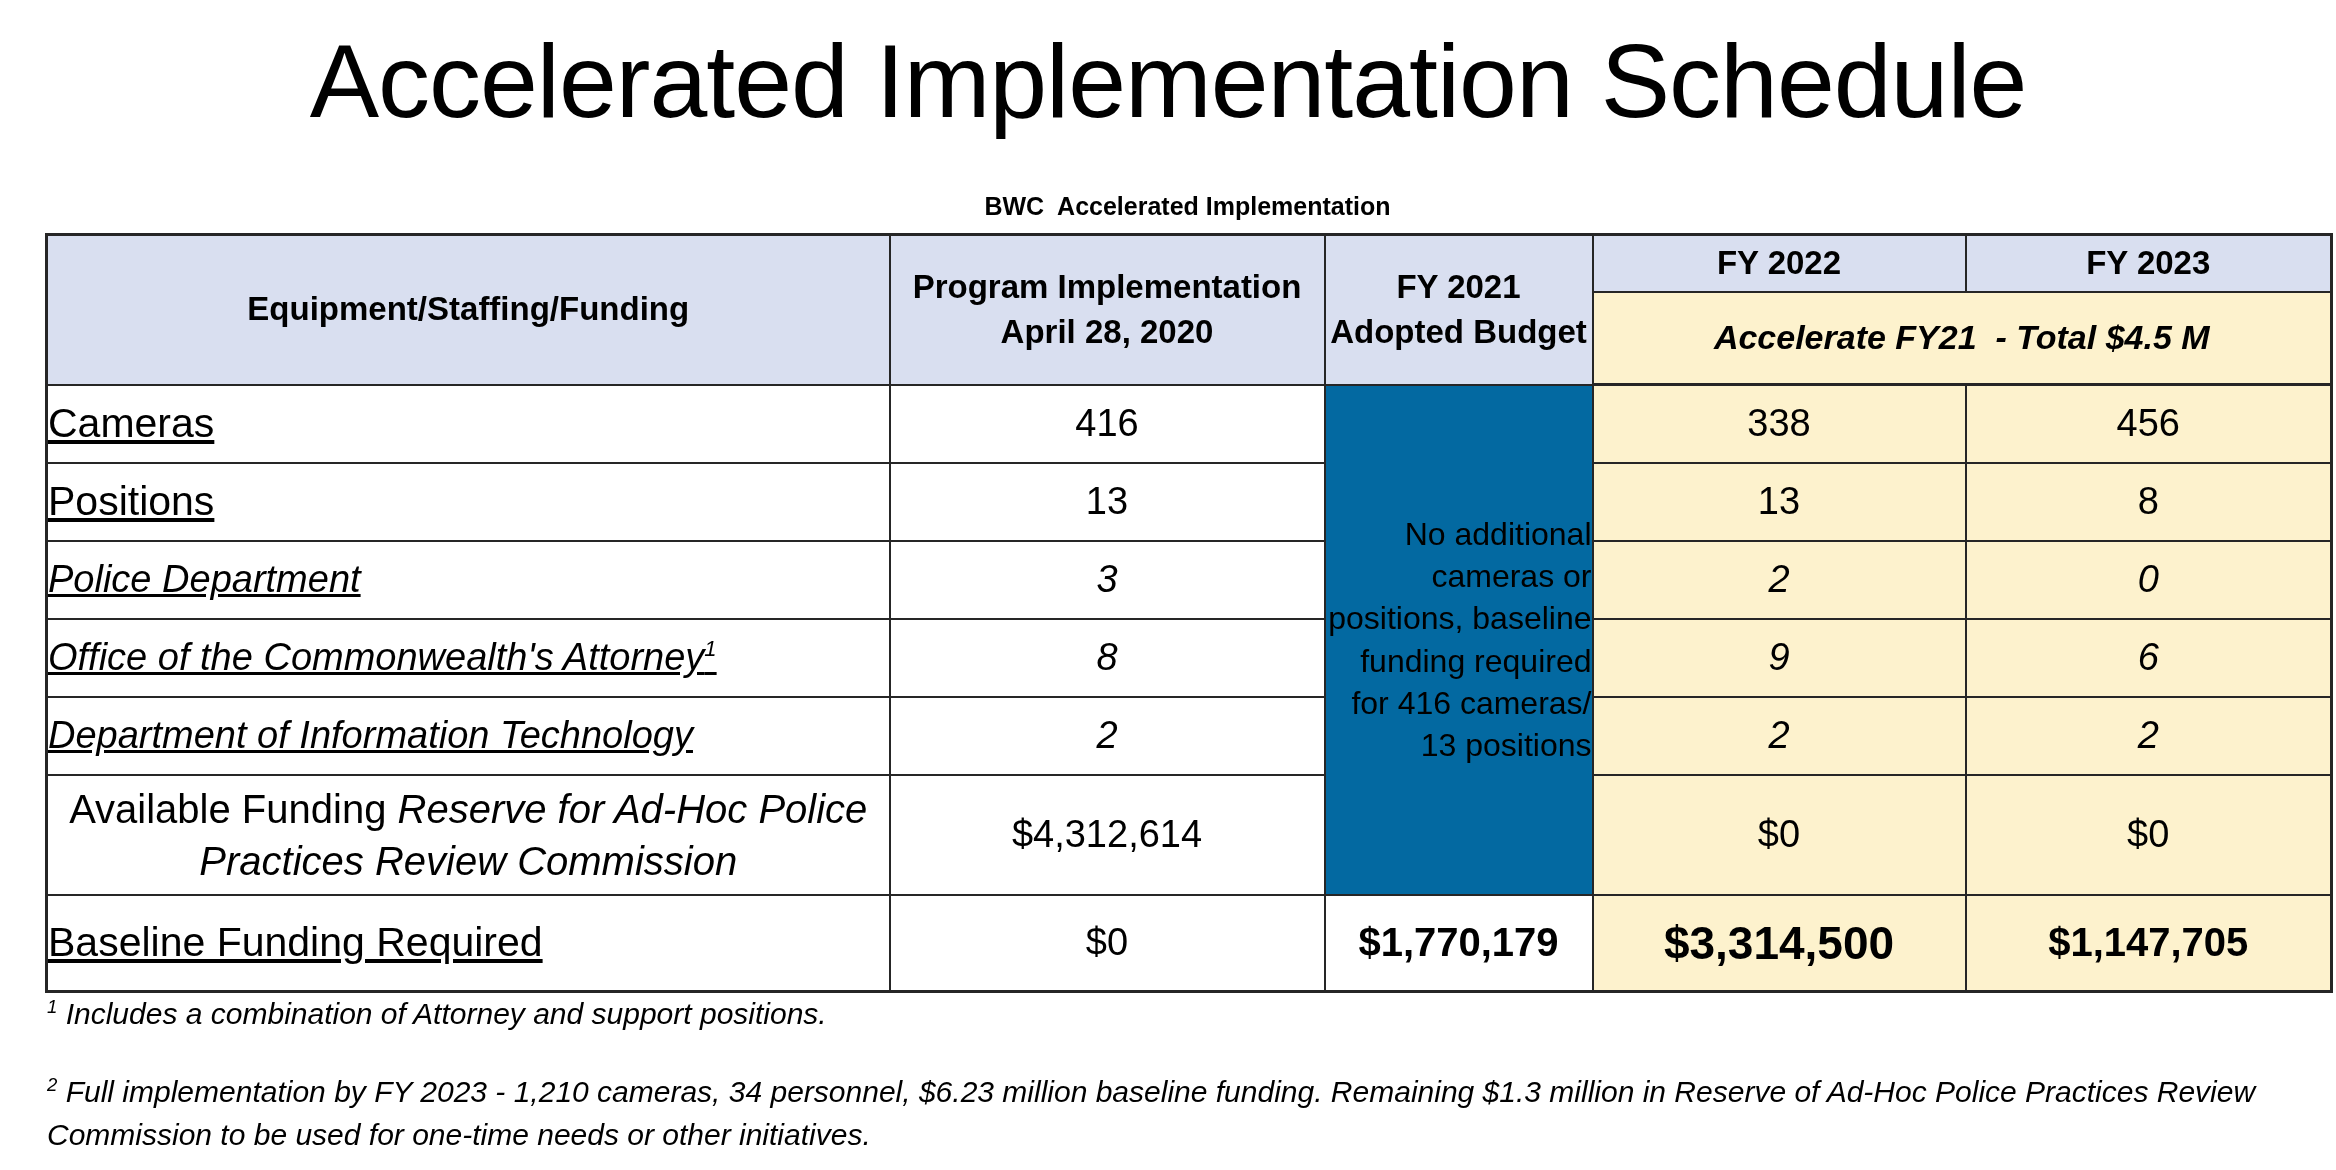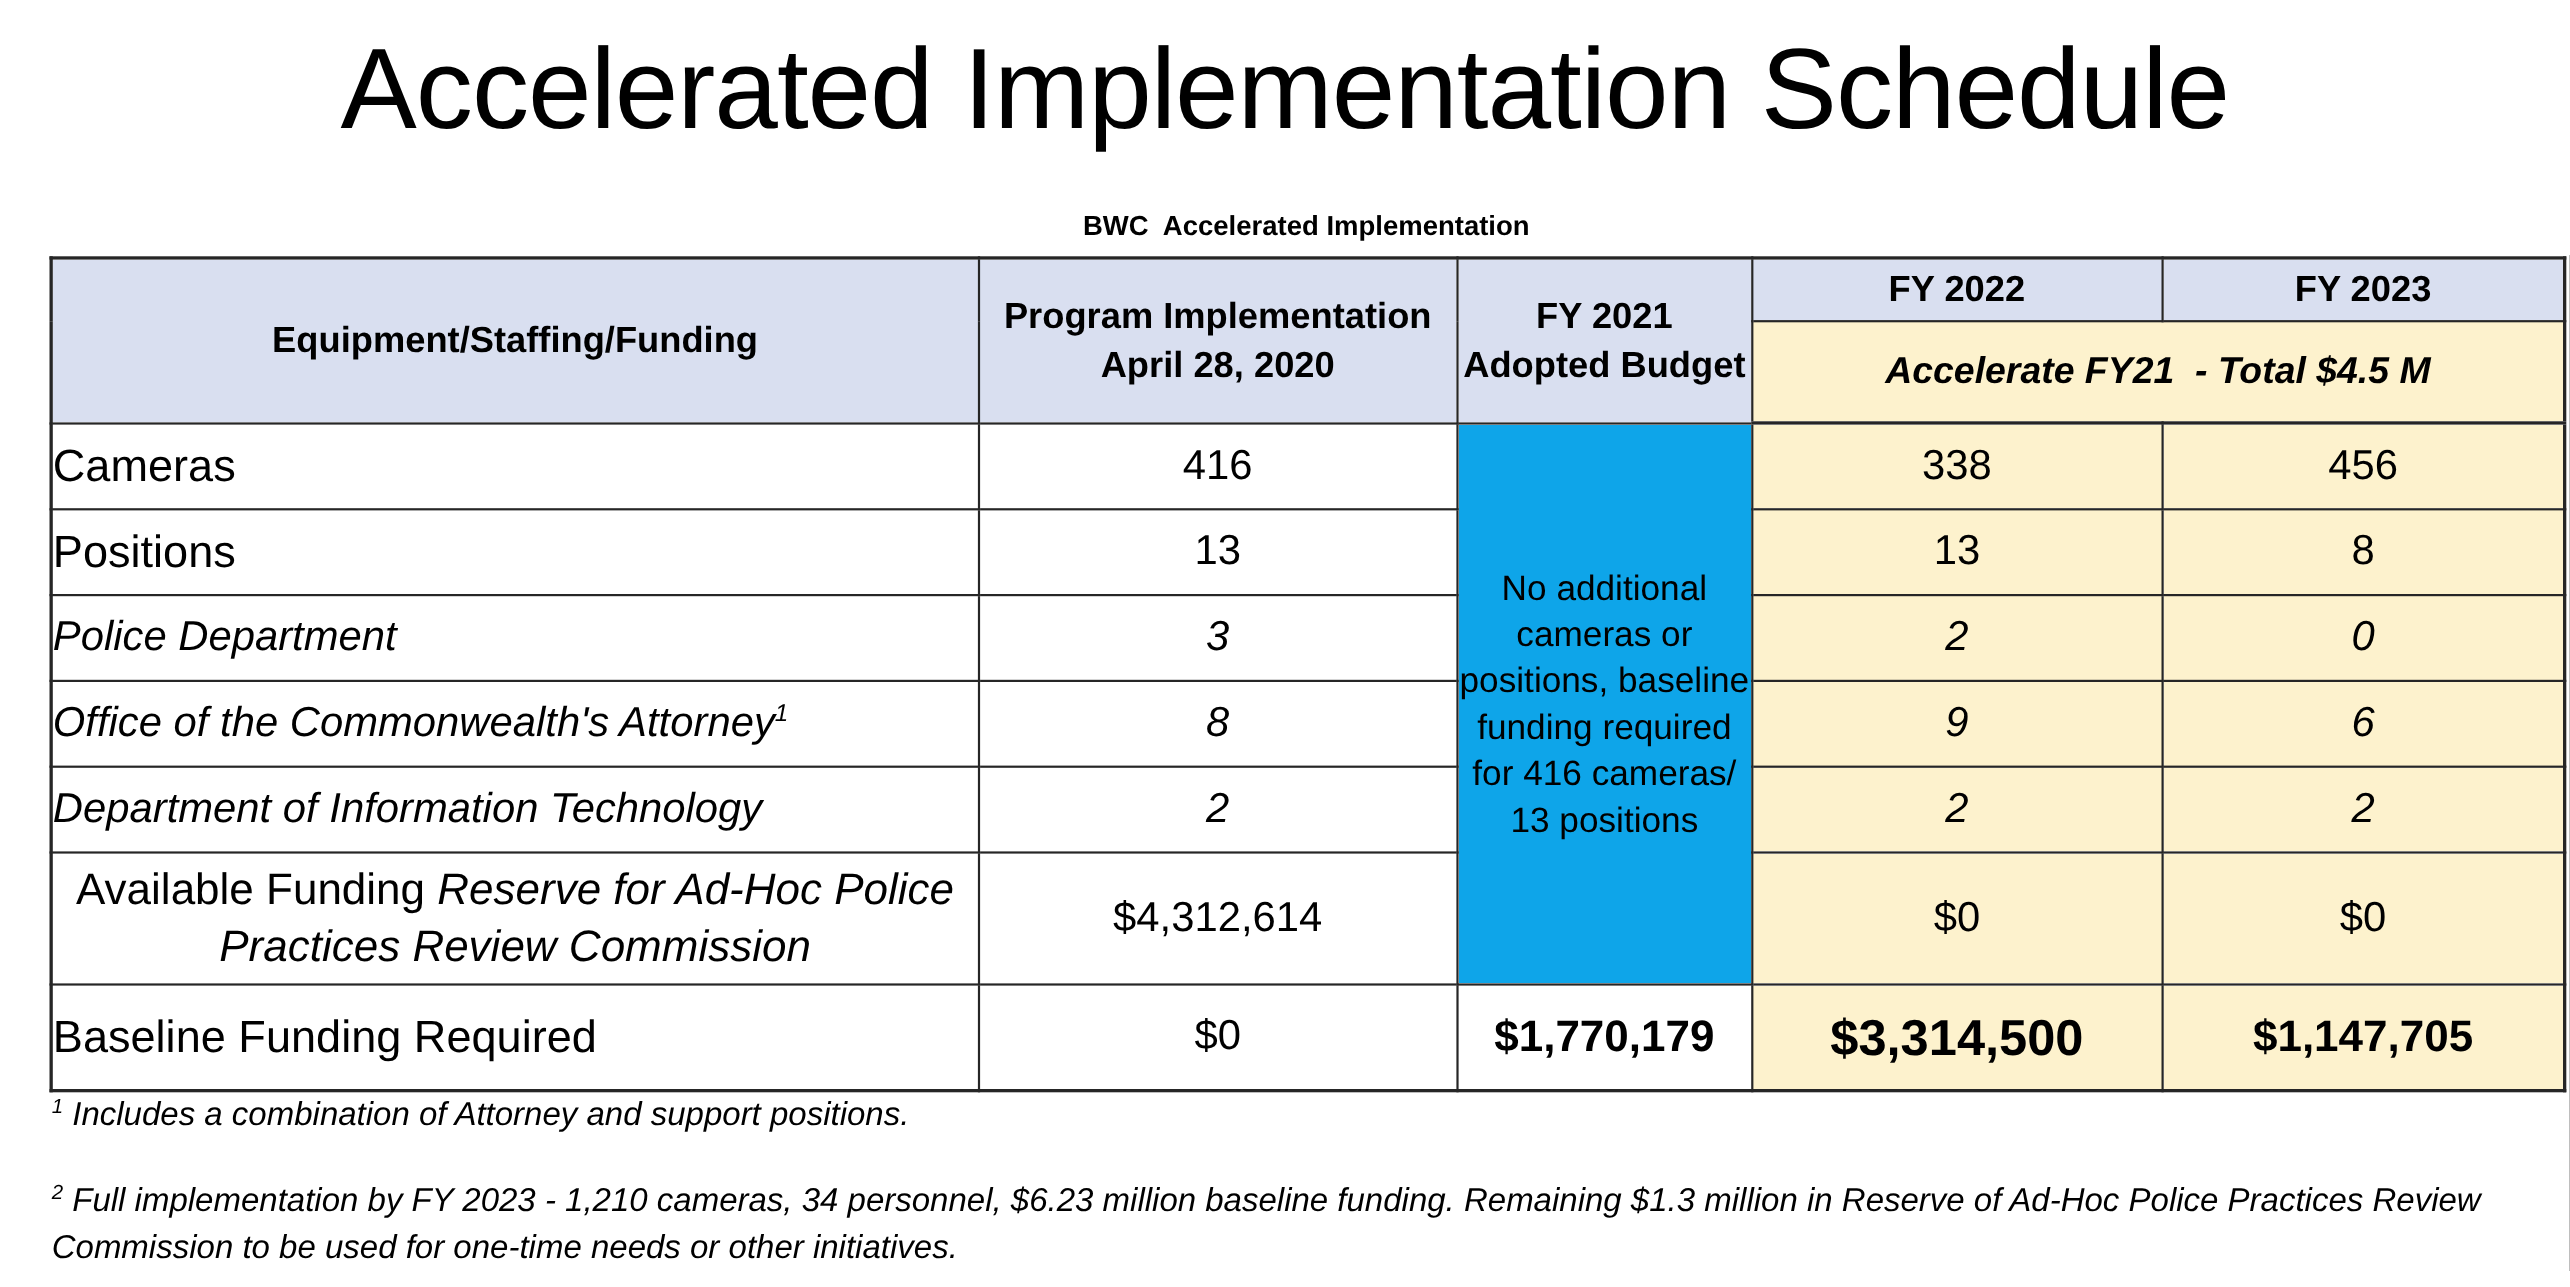--- a/index.html
+++ b/index.html
@@ -60,28 +60,28 @@
     vertical-align: bottom;
     font-size: 34px;
     padding-bottom: 14px;
     white-space: pre;
     border-bottom: 3px solid var(--border, #262626);
   }
   table.schedule thead tr.hdr-row2 td, table.schedule thead tr.hdr-row2 th { border-bottom: 3px solid var(--border, #262626); }
   tr.body-row { height: 78px; }
   tr.available-row { height: 120px; }
   tr.baseline-row { height: 97px; }
-  td.label { font-size: 41px; padding-left: 4px; text-align: left; background: #fff; }
+  td.label { font-size: 41px; padding-left: 4px; text-align: left; background: #fff; text-decoration: underline; }
   td.label.indent { font-style: italic; font-size: 38px; }
   td.num { text-align: center; font-size: 38px; background: #fff; }
   td.num.it { font-style: italic; }
   td.gold { background: var(--yellow, #FDF2CD); }
   td.fy21-note {
-    background: #0ea5e9;
-    text-align: center;
+    background: #0369a1;
+    text-align: right;
     font-size: 32px;
     line-height: 1.32;
     padding: 0 12px;
   }
   td.available-label { font-size: 40px; padding-left: 4px; line-height: 1.3; background: #fff; text-align: center; }
   td.available-label .it-part { font-style: italic; }
   td.money-bold { font-weight: 700; font-size: 40px; text-align: center; }
   td.money-bold.big { font-size: 46px; }
   sup.fn-ref { font-size: 58%; font-style: italic; vertical-align: super; line-height: 0; }
   .footnotes {

